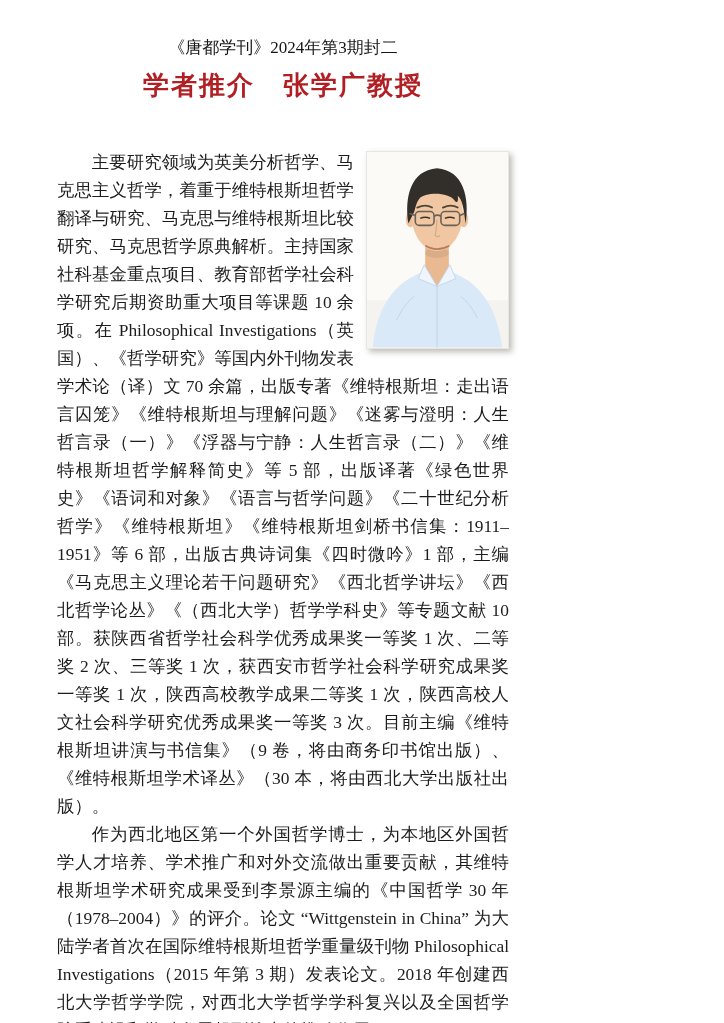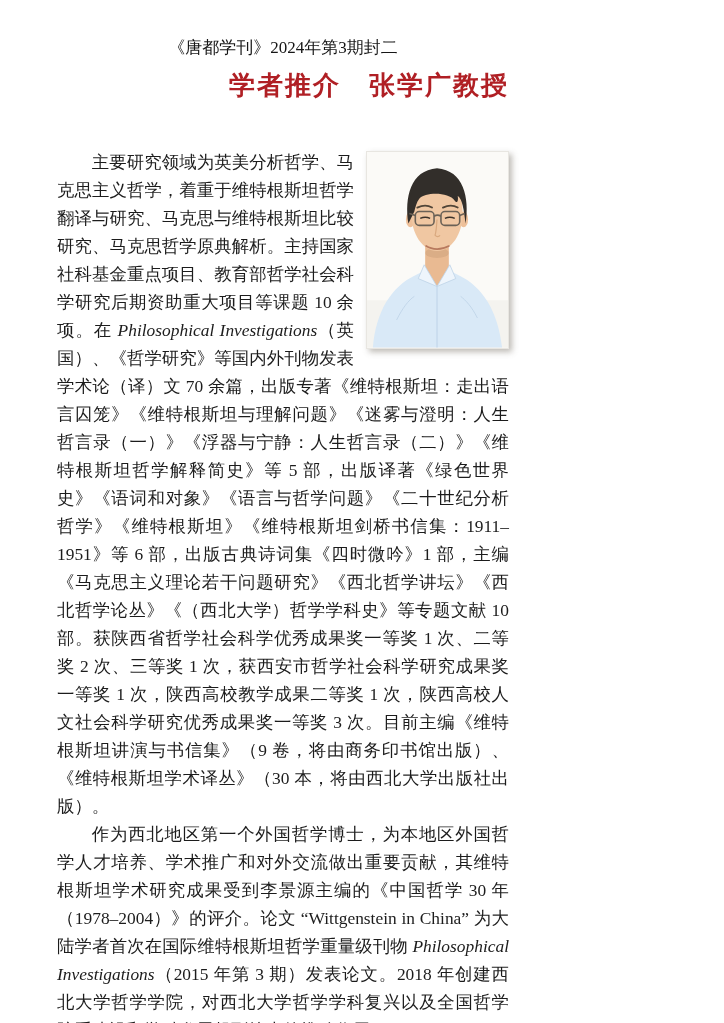--- a/index.html
+++ b/index.html
@@ -22,21 +22,21 @@
     background: #ffffff;
   }
   .journal-line {
     text-align: center;
     font-size: 17px;
     line-height: 22px;
     color: #161616;
     white-space: nowrap;
   }
   .scholar-heading {
-    text-align: right;
+    text-align: center;
     font-size: 26px;
     line-height: 34px;
     font-weight: bold;
     letter-spacing: 2px;
     color: var(--heading-red, #b01f24);
     margin-top: 10px;
     white-space: nowrap;
   }
   .bio {
     margin-top: 45px;
@@ -44,21 +44,20 @@
     line-height: 28px;
     text-align: justify;
     text-justify: inter-ideograph;
     color: var(--body-text, #1c1c1c);
   }
   .bio p {
     margin: 0;
     text-indent: 2em;
   }
   .bio .italic {
-    font-style: italic;
   }
   .photo {
     float: right;
     width: 143px;
     height: 198px;
     margin: 3px 0 10px 12px;
     background: var(--photo-bg, #fbfaf7);
     box-shadow: 3px 3px 6px rgba(110, 104, 94, 0.45);
     border: 1px solid #e8e6e1;
     box-sizing: border-box;

